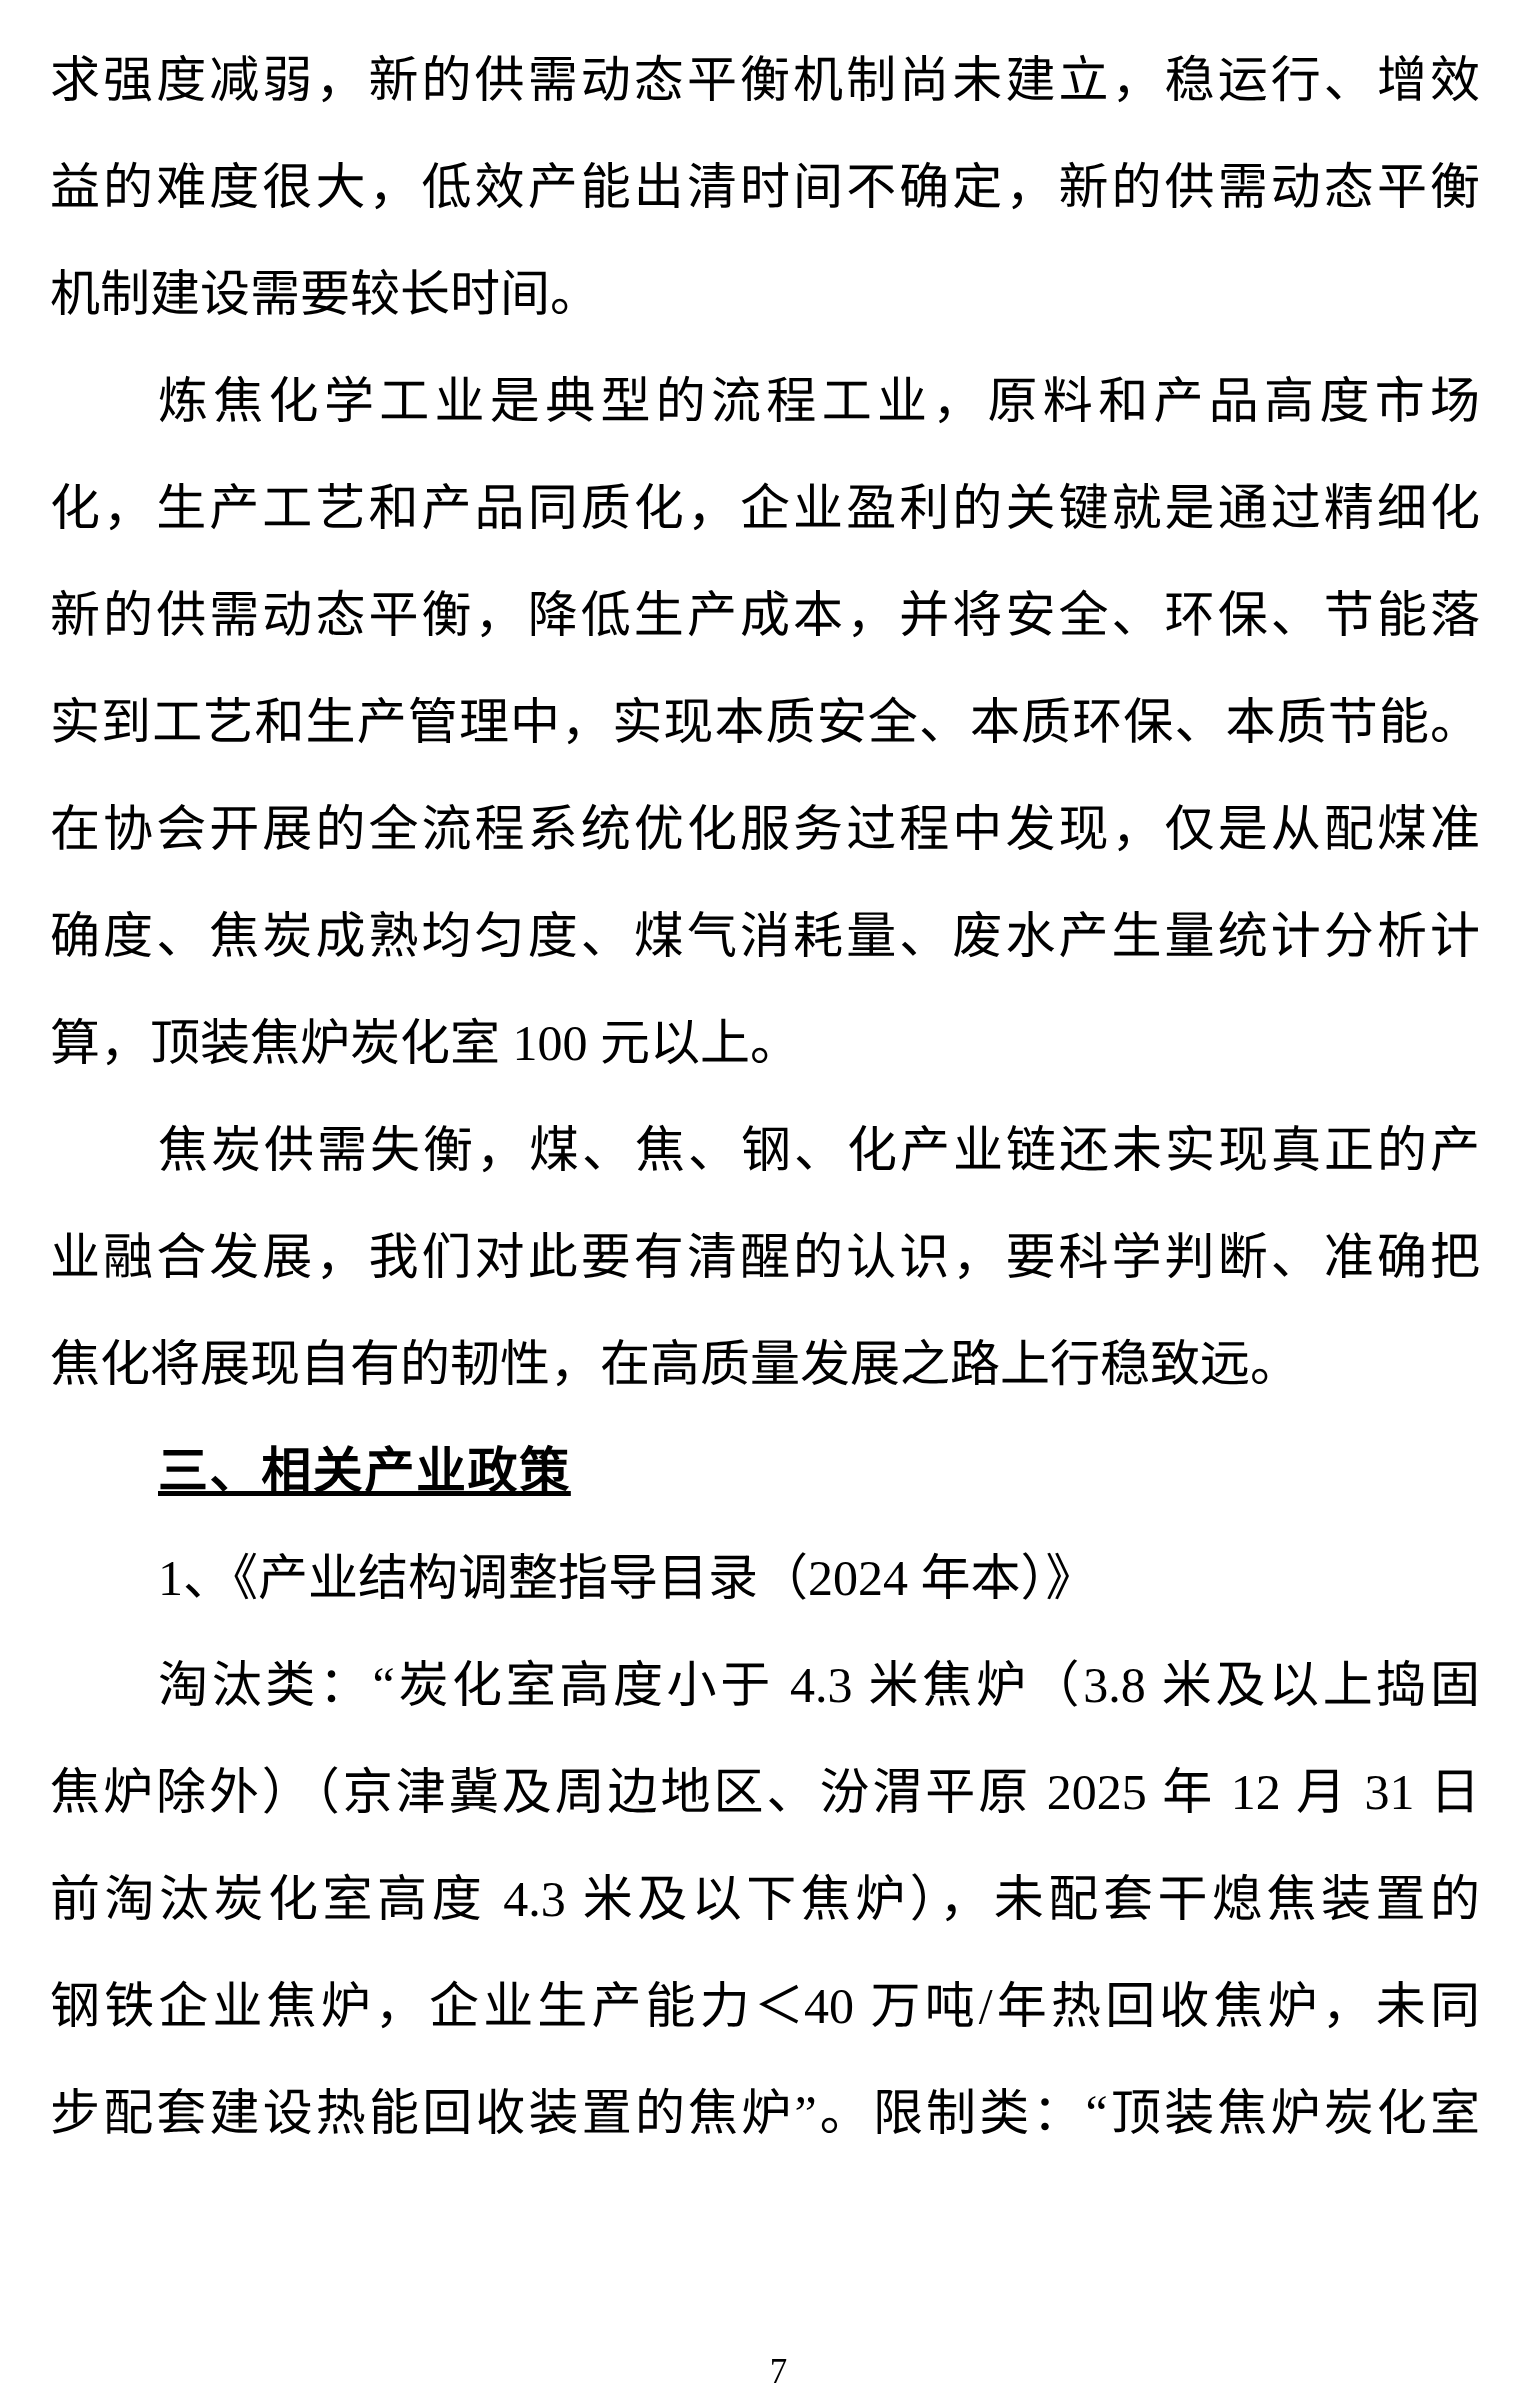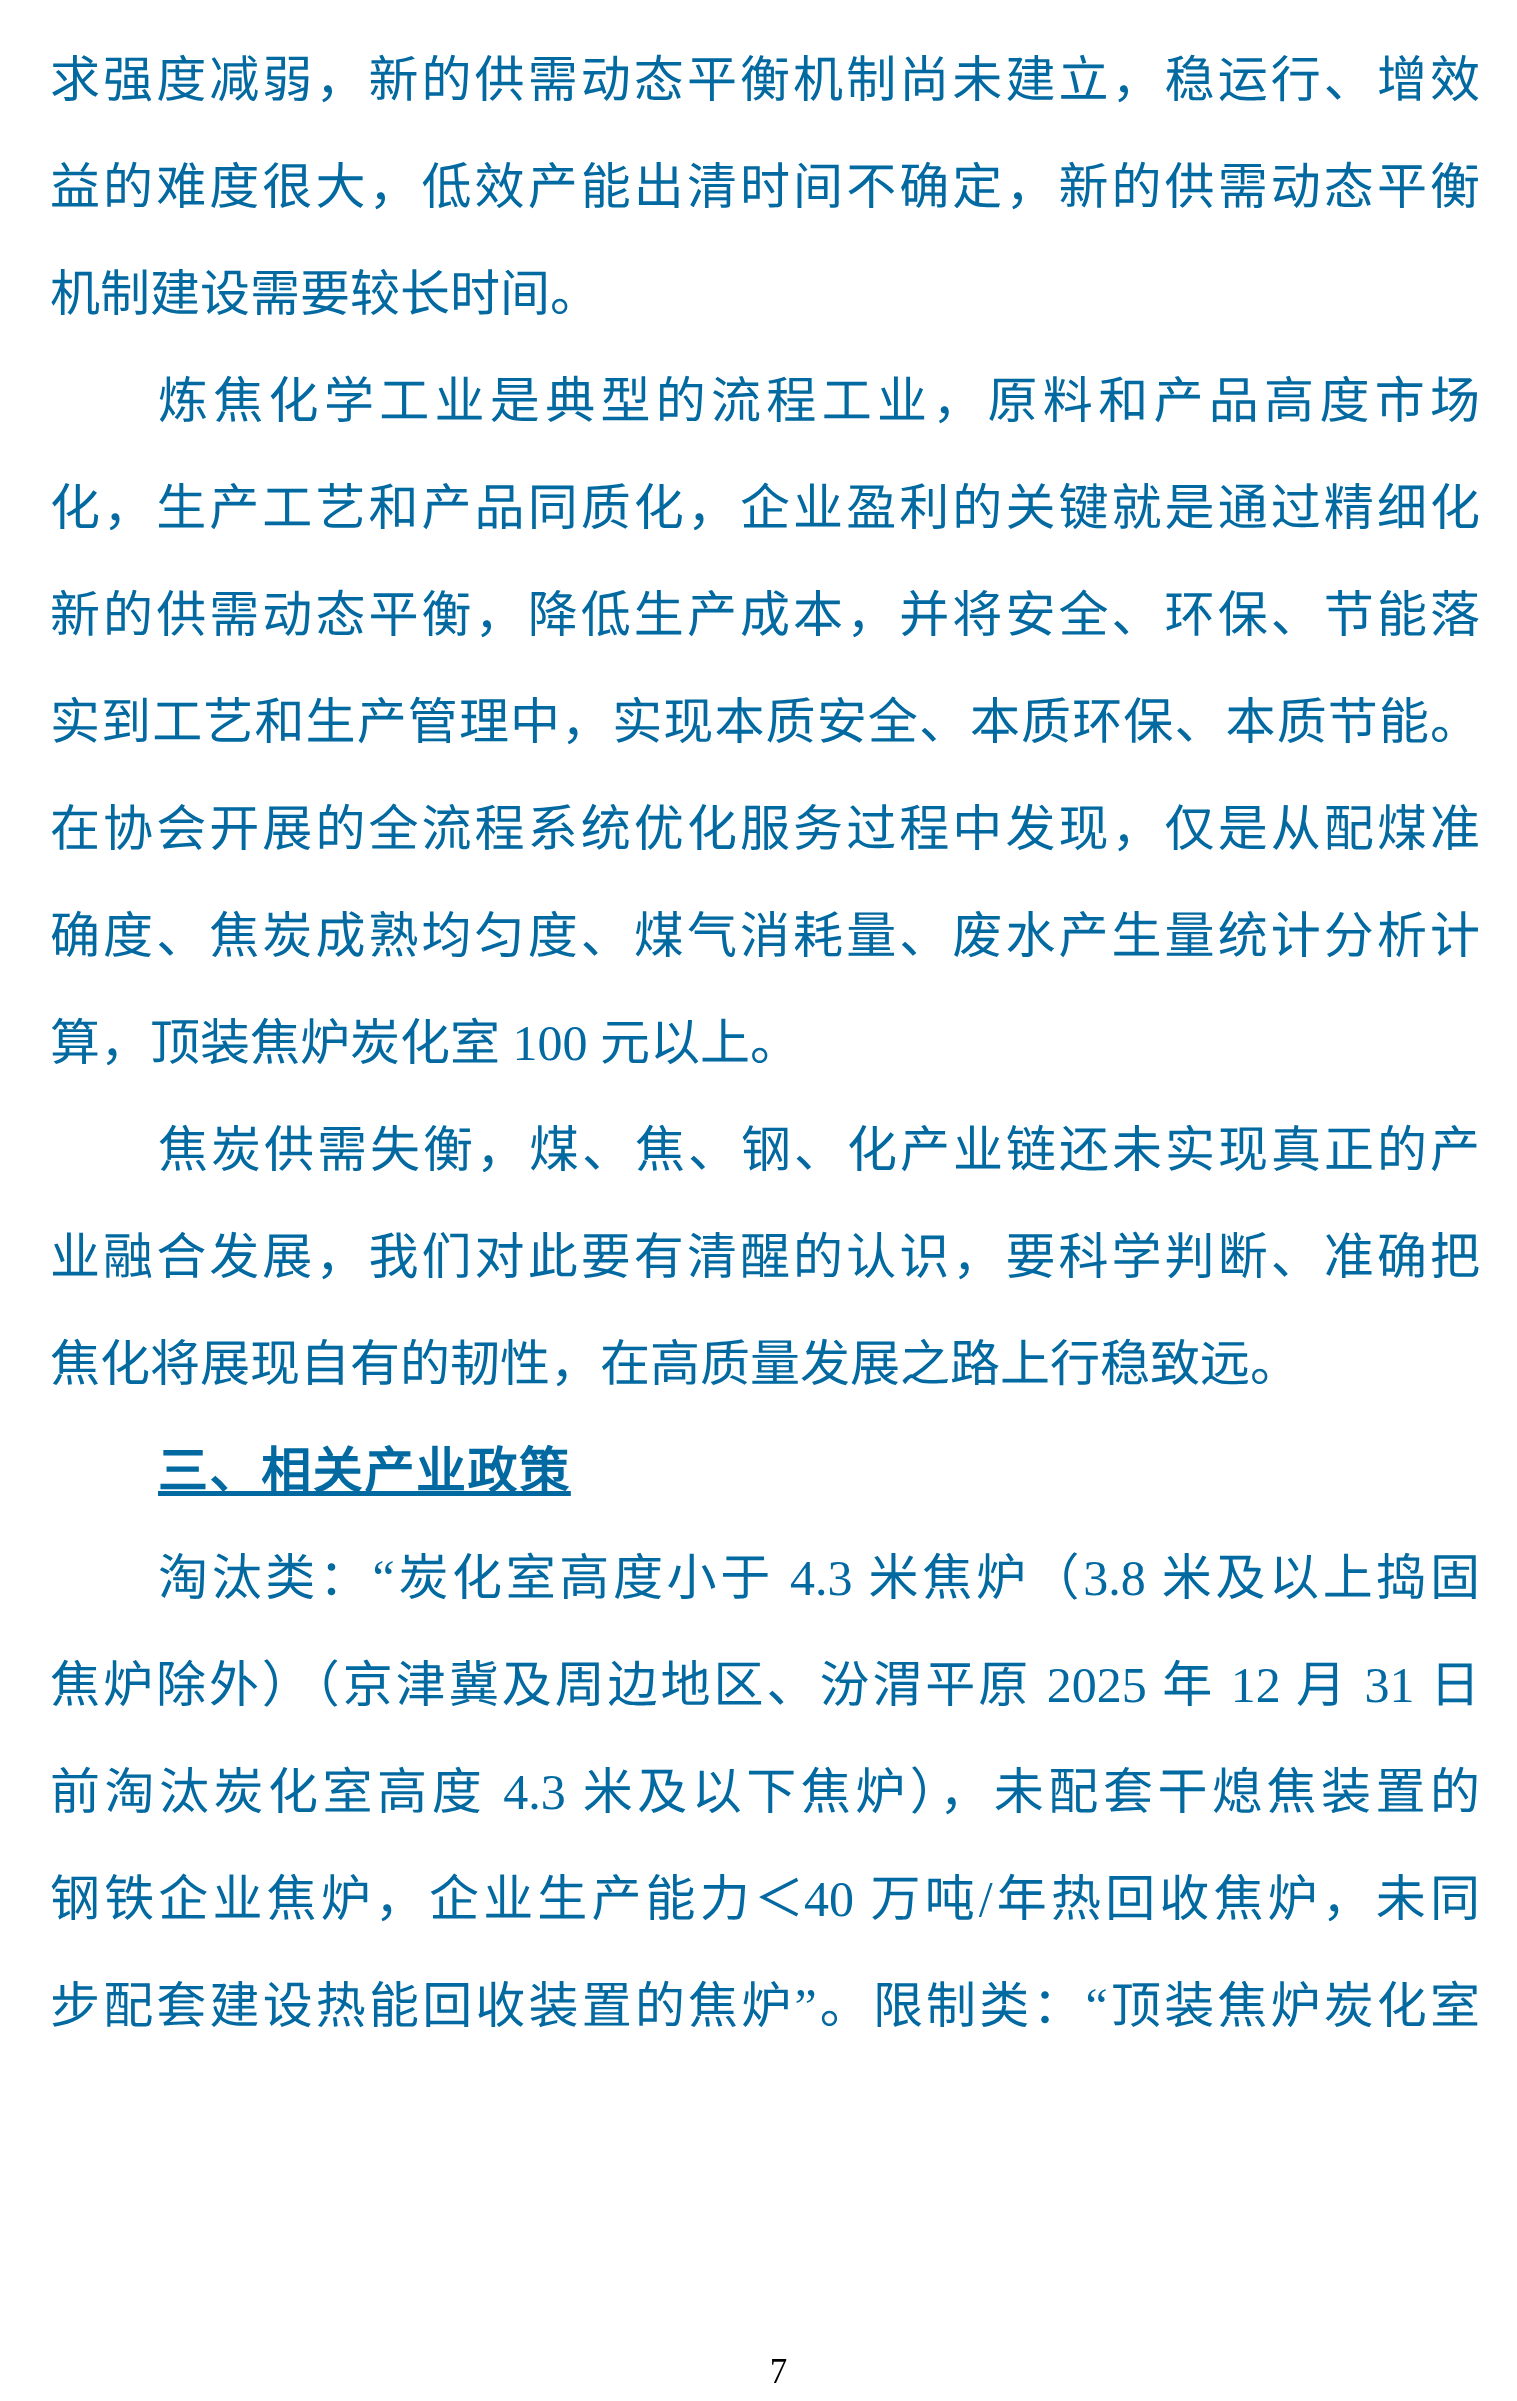--- a/index.html
+++ b/index.html
@@ -19,21 +19,21 @@
   .text-block {
     position: absolute;
     left: 50px;
     top: 27px;
     width: 1430px;
   }
   .line {
     font-size: 50px;
     line-height: 107px;
     height: 107px;
-    color: #0369a1;
+    color: #000000;
     text-align: left;
     white-space: nowrap;
     overflow: visible;
   }
   .line.justify {
     white-space: normal;
     text-align: justify;
     text-align-last: justify;
     text-justify: inter-character;
   }
@@ -73,20 +73,21 @@
     <div class="line justify">化，生产工艺和产品同质化，企业盈利的关键就是通过精细化</div>
     <div class="line justify">新的供需动态平衡，降低生产成本，并将安全、环保、节能落</div>
     <div class="line justify">实到工艺和生产管理中，实现本质安全、本质环保、本质节能。</div>
     <div class="line justify">在协会开展的全流程系统优化服务过程中发现，仅是从配煤准</div>
     <div class="line justify">确度、焦炭成熟均匀度、煤气消耗量、废水产生量统计分析计</div>
     <div class="line">算，顶装焦炉炭化室 100 元以上。</div>
     <div class="line justify indent">焦炭供需失衡，煤、焦、钢、化产业链还未实现真正的产</div>
     <div class="line justify">业融合发展，我们对此要有清醒的认识，要科学判断、准确把</div>
     <div class="line">焦化将展现自有的韧性，在高质量发展之路上行稳致远。</div>
     <div class="line heading indent">三、相关产业政策</div>
+    <div class="line indent">1、《产业结构调整指导目录（2024 年本）》</div>
     <div class="line justify indent">淘汰类：“炭化室高度小于 4.3 米焦炉（3.8 米及以上捣固</div>
     <div class="line justify">焦炉除外）（京津冀及周边地区、汾渭平原 2025 年 12 月 31 日</div>
     <div class="line justify">前淘汰炭化室高度 4.3 米及以下焦炉），未配套干熄焦装置的</div>
     <div class="line justify">钢铁企业焦炉，企业生产能力＜40 万吨/年热回收焦炉，未同</div>
     <div class="line justify">步配套建设热能回收装置的焦炉”。限制类：“顶装焦炉炭化室</div>
   </div>
 
   <div class="page-number">7</div>
 </div>
 

